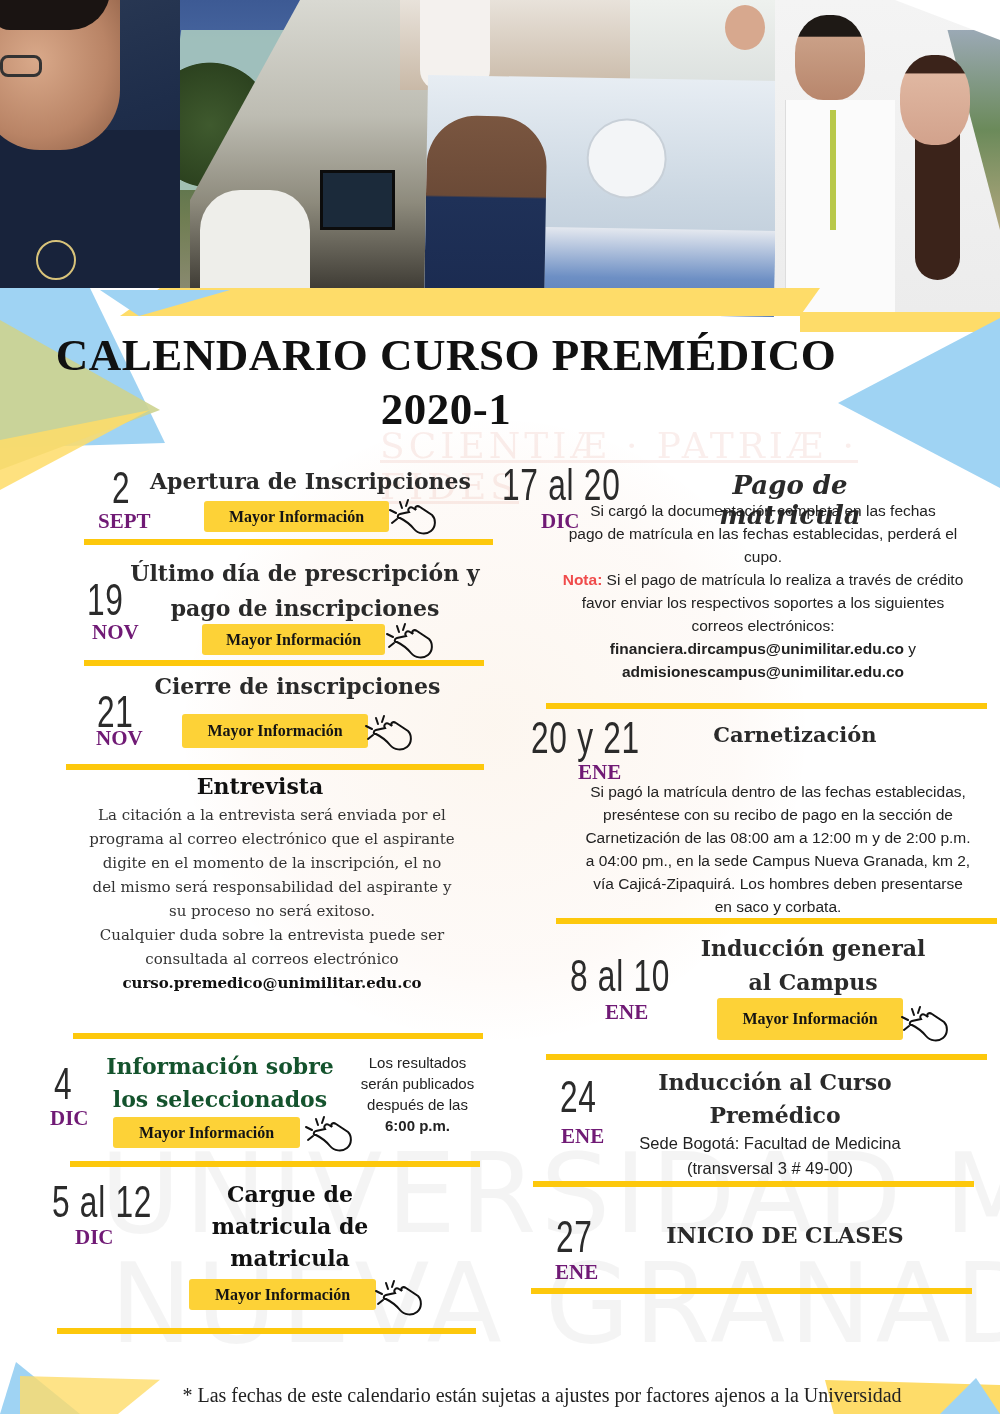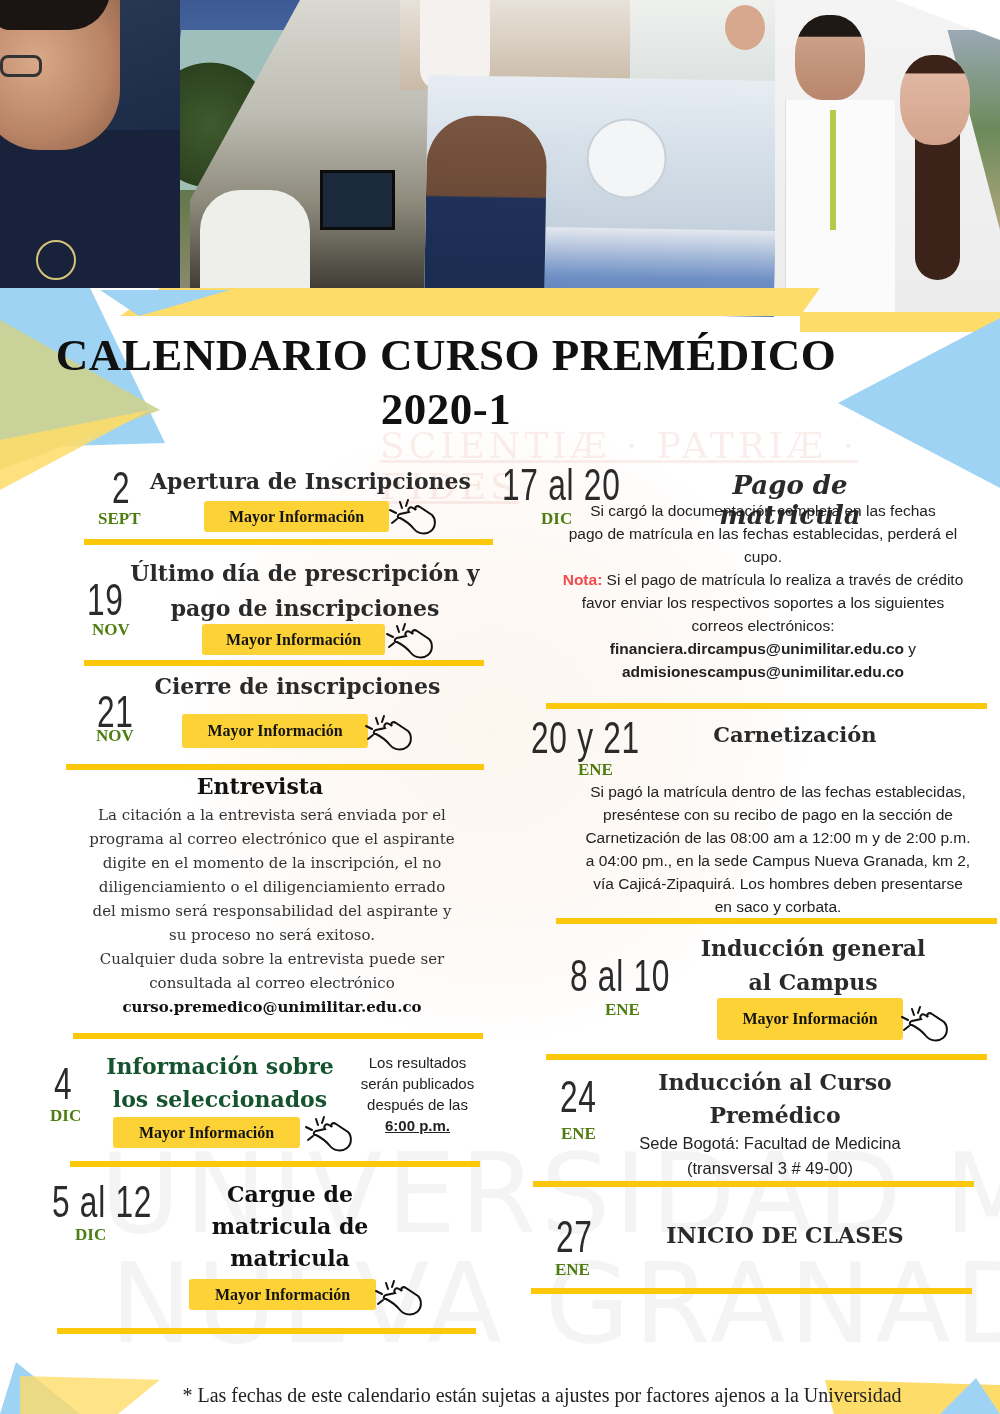--- a/index.html
+++ b/index.html
@@ -59,21 +59,21 @@
   .wm-text { position: absolute; font-family: "DejaVu Sans", sans-serif; color: rgba(0,0,0,0.045); font-size: 110px; letter-spacing: 4px; white-space: nowrap; }
   .wm-motto { position: absolute; left: 380px; top: 425px; font-family: "DejaVu Serif", serif; font-size: 36px; color: rgba(205,90,70,0.10); letter-spacing: 4px; text-decoration: underline; }
 
   
   .title { position: absolute; left: 0; top: 328px; width: 892px; text-align: center; font-family: "Liberation Serif", serif; font-weight: bold; font-size: 45px; line-height: 54px; color: #111; letter-spacing: 0.5px; }
   .title .l1 { display: block; }
   .title .l2 { display: block; }
 
   
   .date { position: absolute; font-family: "Liberation Sans Narrow", "Liberation Sans", sans-serif; color: #2b2b2b; font-size: 44px; line-height: 44px; transform: scaleX(0.72); transform-origin: left top; letter-spacing: 1px; }
-  .month { position: absolute; font-family: "Liberation Serif", serif; font-weight: bold; font-size: 17px; color: #4d7c0f; }
+  .month { position: absolute; font-family: "Liberation Serif", serif; font-weight: bold; font-size: 21px; color: #701a75; }
   .ev-title { position: absolute; font-family: "DejaVu Serif", serif; font-weight: bold; color: #2a2a2a; text-align: center; }
   .ev-body { position: absolute; font-family: "Liberation Sans", sans-serif; font-size: 15.5px; line-height: 23px; color: #222; text-align: center; }
   .ev-body b { font-weight: bold; }
   .serif-body { position: absolute; font-family: "DejaVu Serif", serif; font-size: 15px; line-height: 24px; color: #333; text-align: center; }
   .divider { position: absolute; height: 6px; background: #fdc80c; }
 
   .btn { position: absolute; height: 31px; background: #fdd237; border-radius: 3px; font-family: "Liberation Serif", serif; font-weight: bold; font-size: 16px; color: #141414; display: flex; align-items: center; justify-content: center; cursor: pointer; }
   .hand { position: absolute; width: 52px; height: 42px; }
 
   .nota { color: #f04b4b; font-weight: bold; text-align: center; }
@@ -187,25 +187,24 @@
     </svg>
   <div class="divider" style="left:66px;top:764px;width:418px;"></div>
 </div>
 
 <div>
   <div class="ev-title" style="left:60px;top:773px;width:400px;font-size:22px;color:#111;">Entrevista</div>
   <div class="serif-body" style="left:62px;top:803px;width:420px;">
     <div>La citación a la entrevista será enviada por el</div>
     <div>programa al correo electrónico que el aspirante</div>
     <div>digite en el momento de la inscripción, el no</div>
-    <div>diligenciamiento o el diligenciamiento errado</div>
     <div>del mismo será responsabilidad del aspirante y</div>
     <div>su proceso no será exitoso.</div>
     <div>Cualquier duda sobre la entrevista puede ser</div>
-    <div>consultada al correo electrónico</div>
+    <div>consultada al correos electrónico</div>
     <div style="font-weight:bold;color:#111;">curso.premedico@unimilitar.edu.co</div>
   </div>
   <div class="divider" style="left:73px;top:1033px;width:410px;"></div>
 </div>
 
 <div>
   <div class="date" style="left:54px;top:1062px;">4</div>
   <div class="month" style="left:50px;top:1106px;">DIC</div>
   <div class="ev-title" style="left:105px;top:1050px;width:230px;font-size:22px;line-height:33px;color:#14532d;">
     <div>Información sobre</div>
@@ -215,21 +214,21 @@
   <svg class="hand" style="left:302px;top:1113px;" viewBox="0 0 52 42">
       <g fill="none" stroke="#111" stroke-width="2" stroke-linecap="round">
         <path d="M4 14 L10 17 M6 27 L11 23 M14 6 L16 12 M22 4 L20 10"></path>
         <path d="M14 22 C18 24 24 28 28 33 C32 38 40 39 45 35 C50 31 50 23 46 19 L34 11 C31 9 28 11 30 14 L27 12 C24 10 21 13 23 16 L14 18 C11 19 11 22 14 22 Z"></path>
       </g>
     </svg>
   <div class="ev-body" style="left:345px;top:1052px;width:145px;font-size:15px;line-height:21px;">
     <div>Los resultados</div>
     <div>serán publicados</div>
     <div>después de las</div>
-    <div style="font-weight:bold;text-decoration:underline;">6:00 p.m.</div>
+    <div style="font-weight:bold;">6:00 p.m.</div>
   </div>
   <div class="divider" style="left:70px;top:1161px;width:410px;"></div>
 </div>
 
 <div>
   <div class="date" style="left:52px;top:1180px;">5 al 12</div>
   <div class="month" style="left:75px;top:1225px;">DIC</div>
   <div class="ev-title" style="left:195px;top:1178px;width:190px;font-size:22px;line-height:32px;color:#111;">
     <div>Cargue de</div>
     <div>matricula de</div>

